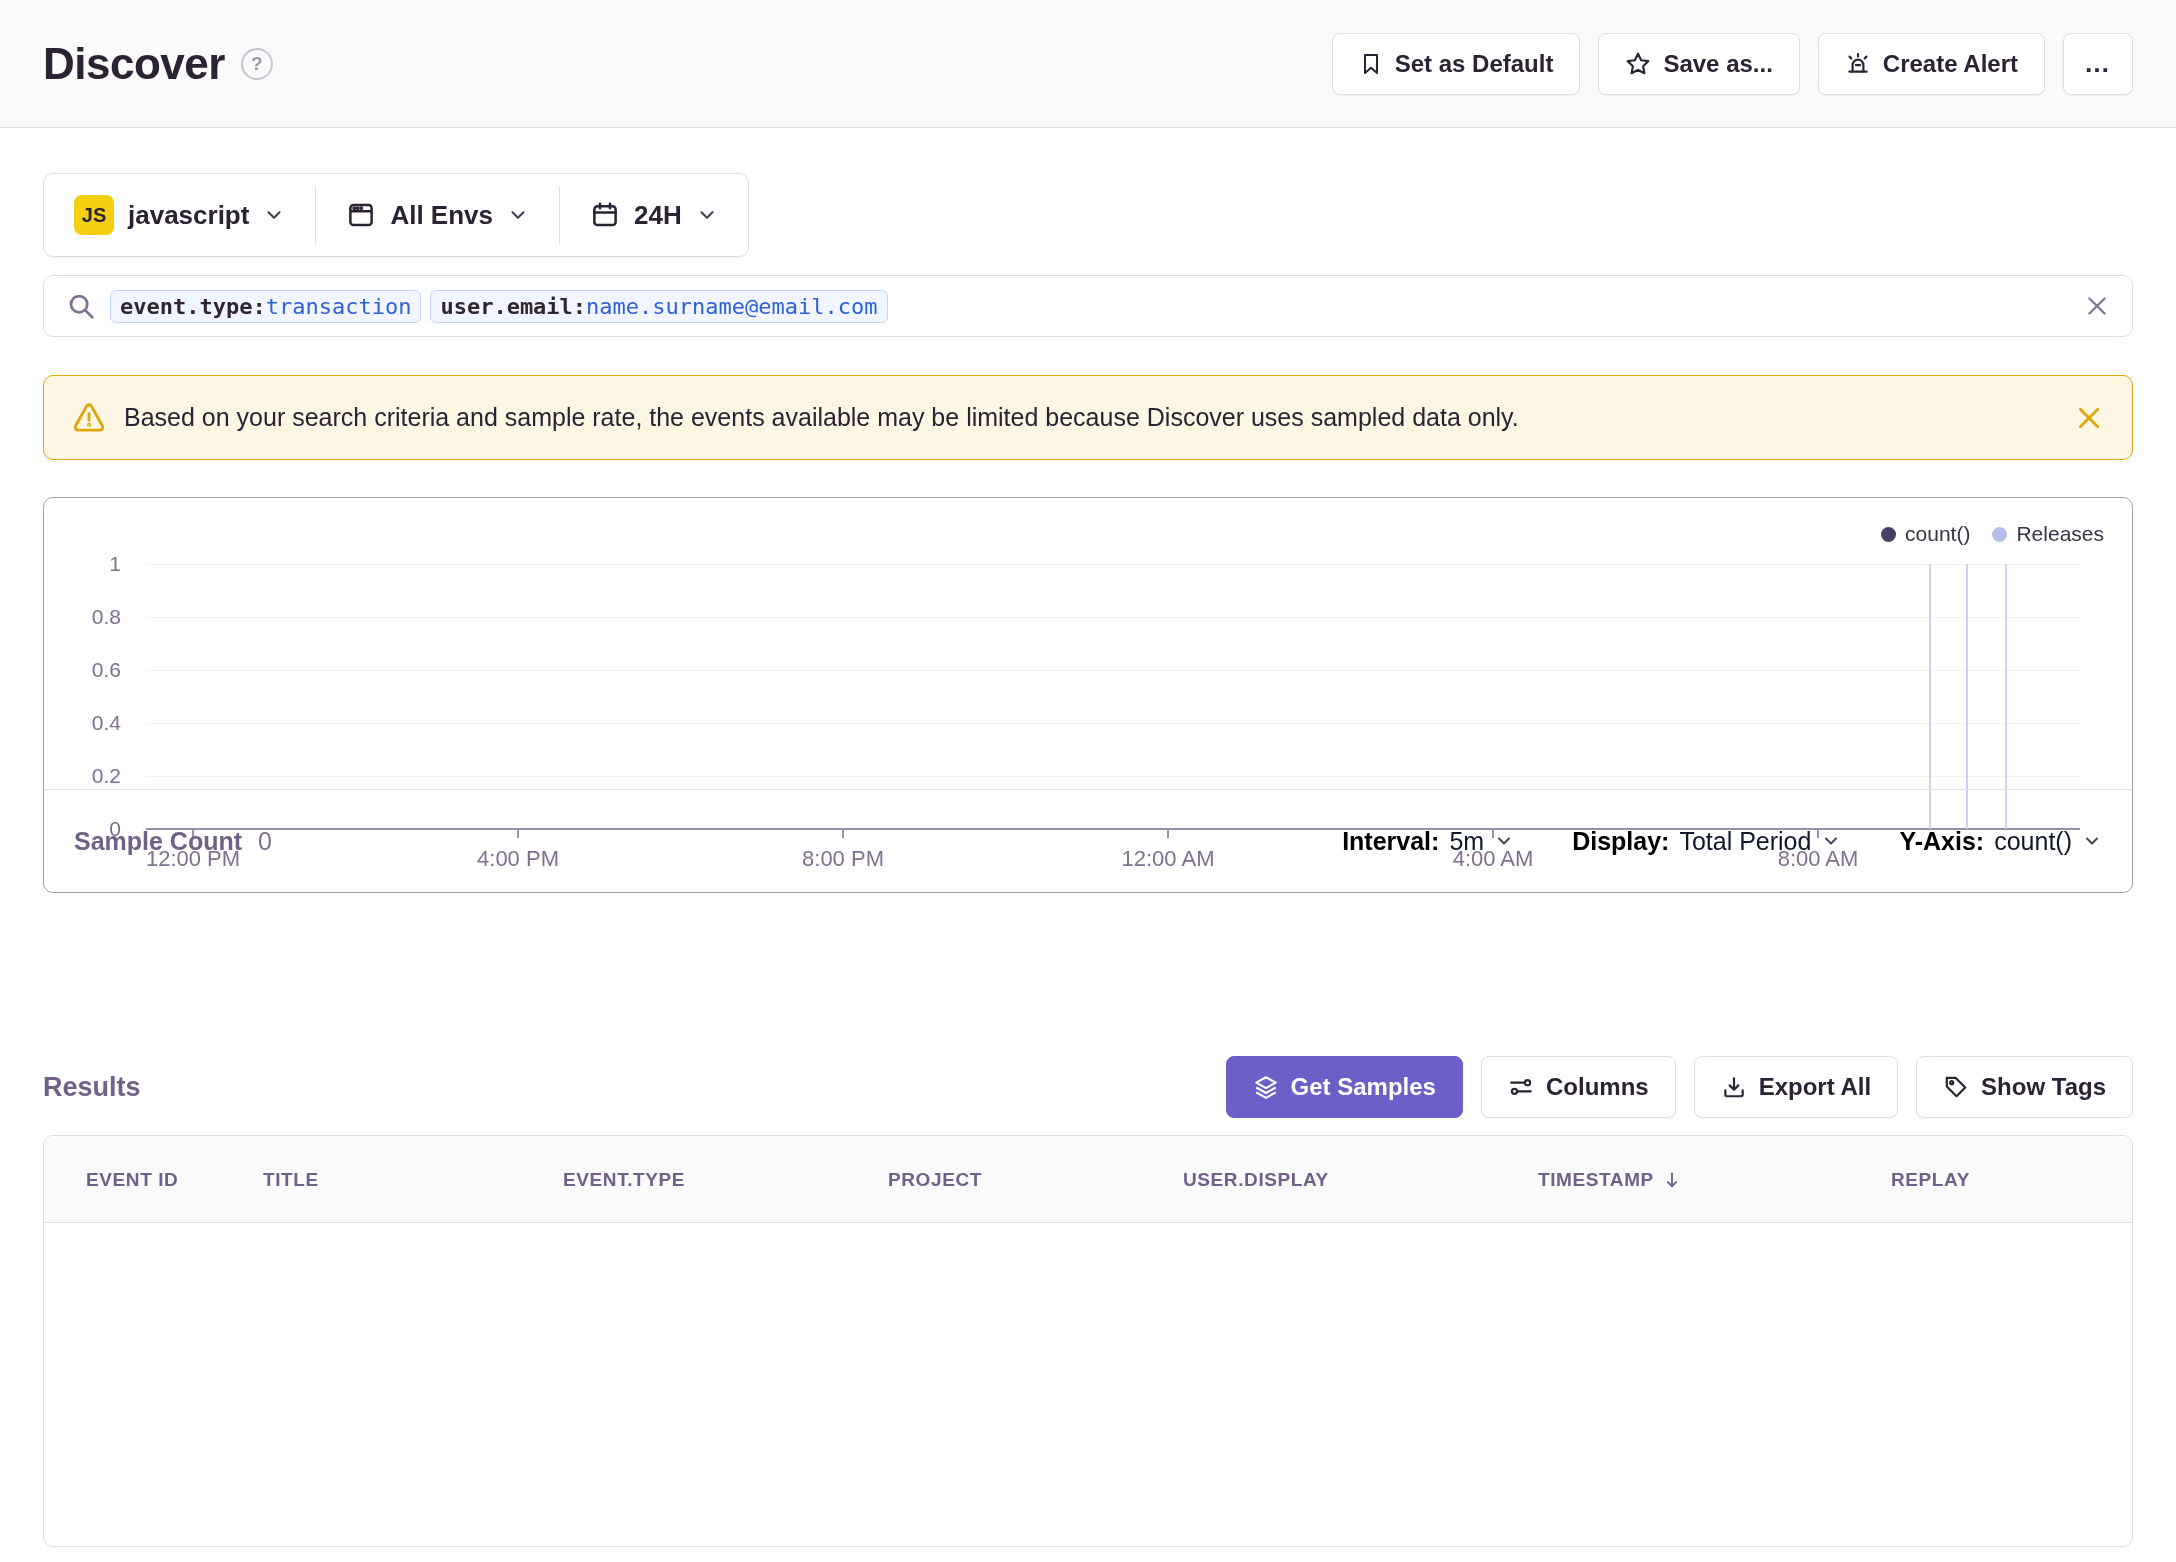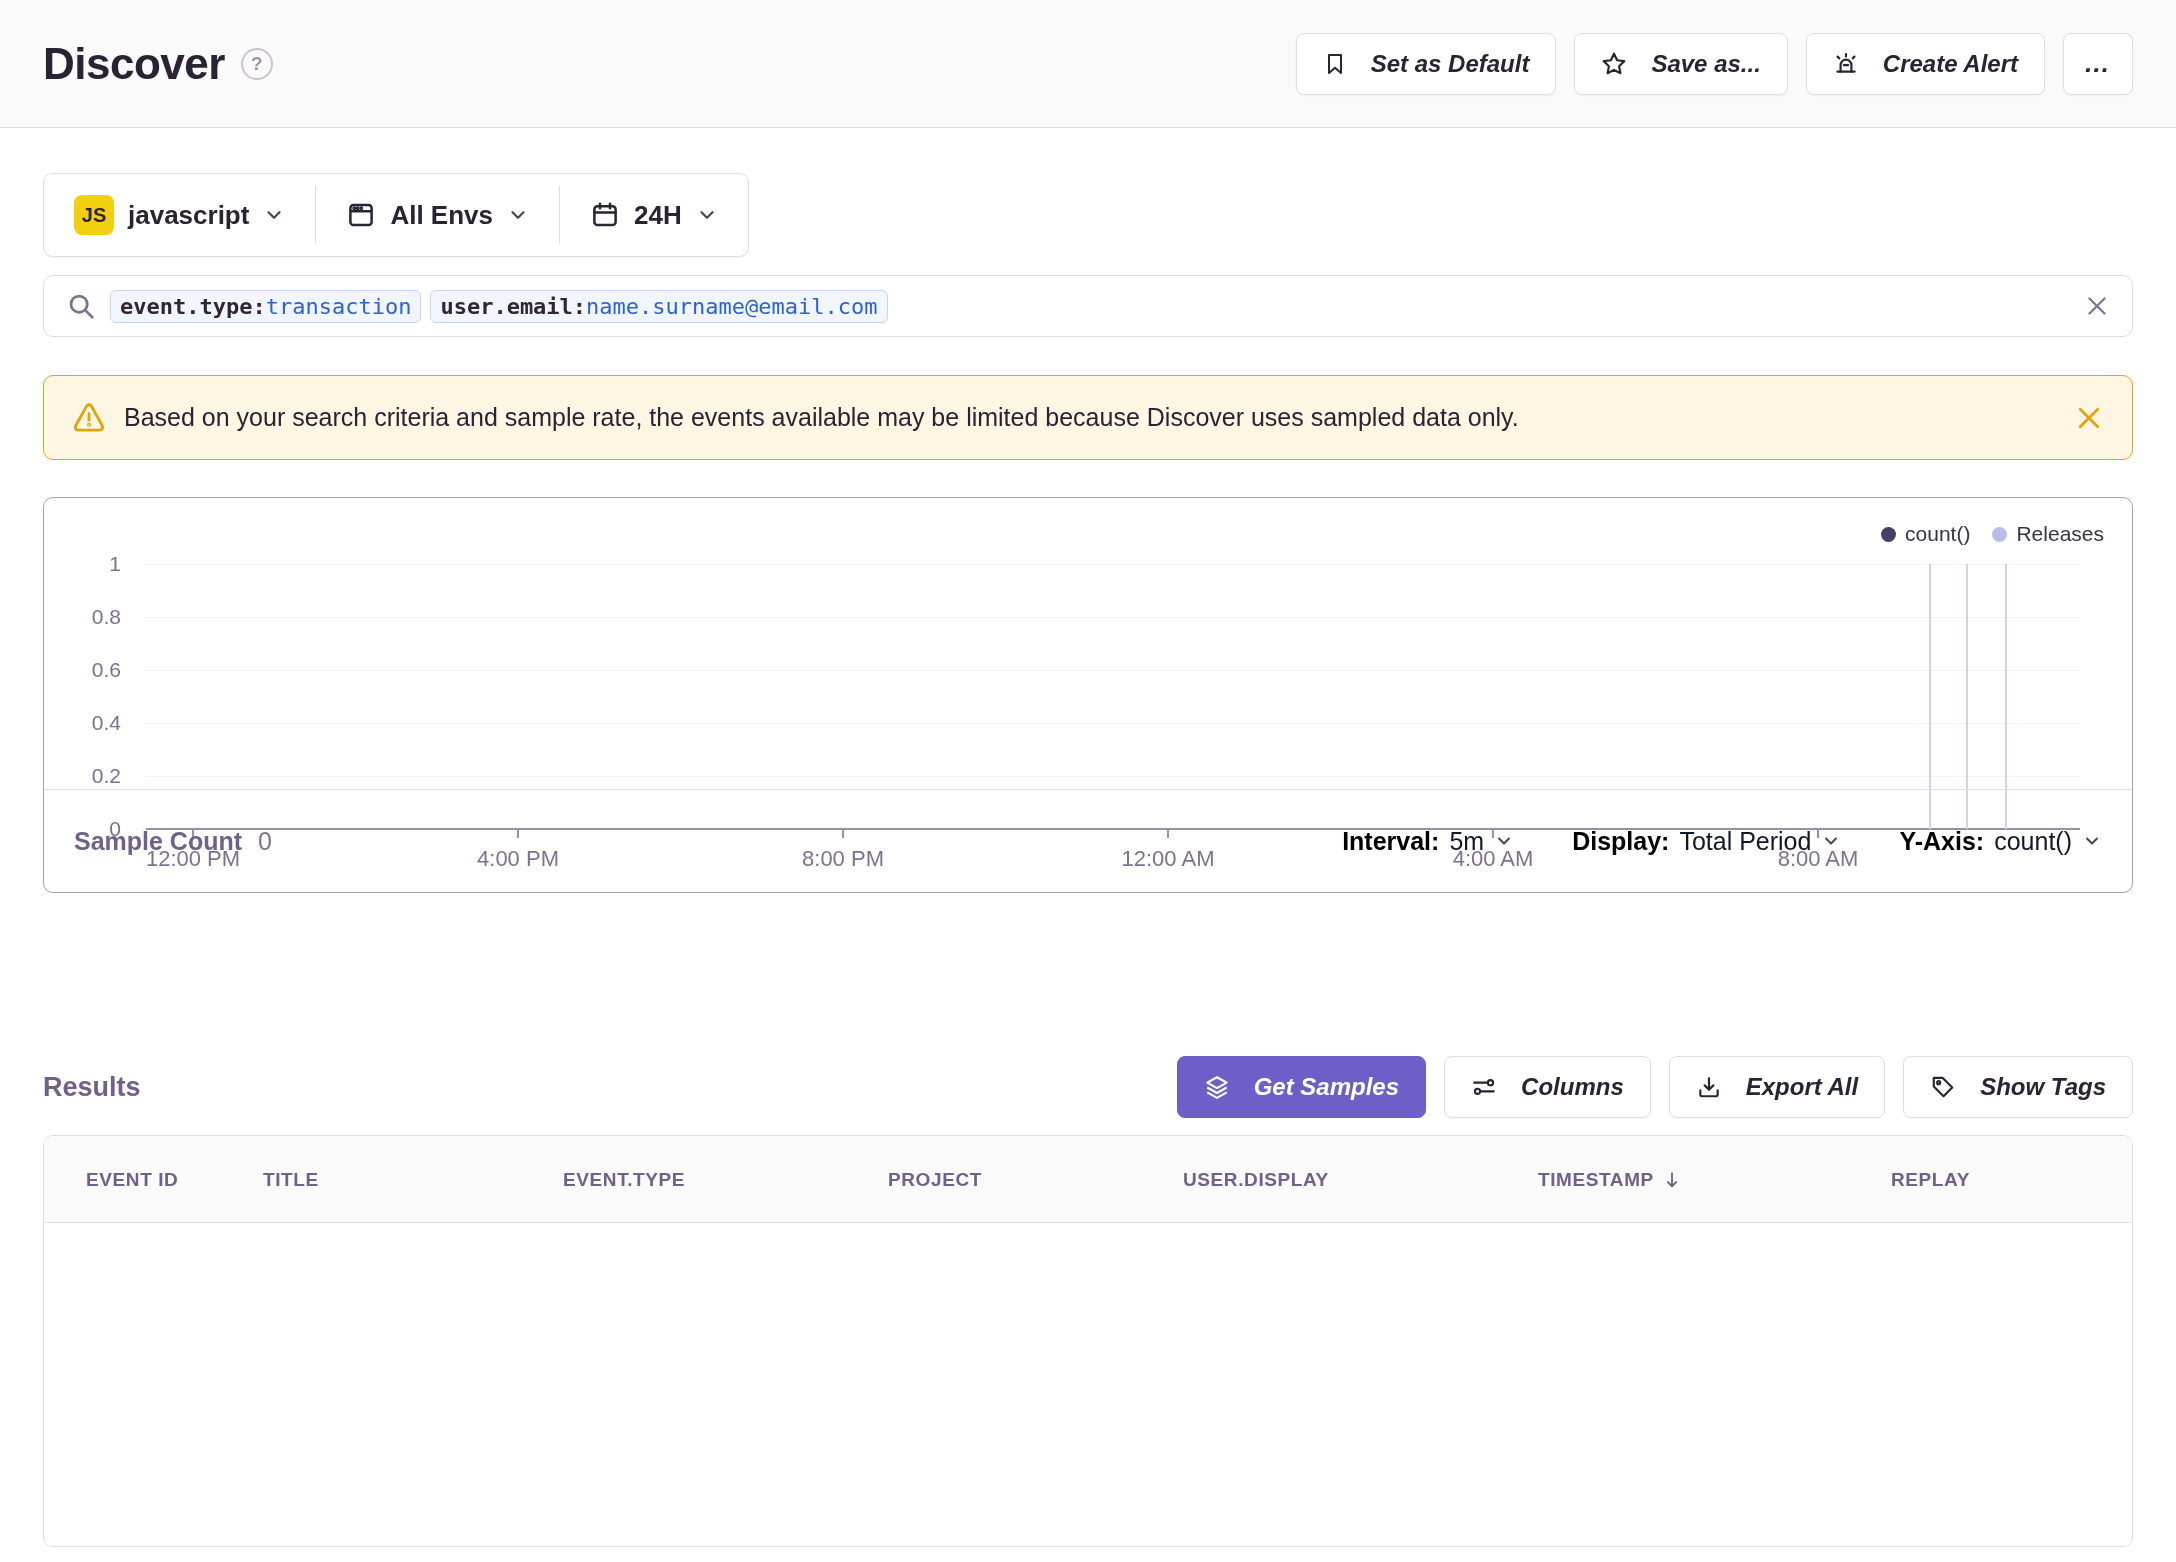--- a/index.html
+++ b/index.html
@@ -17,26 +17,25 @@
   }
   .title-wrap{ display:flex; align-items:center; gap:16px; }
   .page-title{ font-size:44px; font-weight:700; letter-spacing:-0.5px; color:#2B2233; }
   .help-badge{
     width:32px; height:32px; border:2px solid #C9C2D1; border-radius:50%;
     display:flex; align-items:center; justify-content:center;
     color:#9C94A7; font-size:19px; font-weight:700; cursor:pointer;
   }
   .header-actions{ display:flex; align-items:center; gap:18px; }
   .btn{
-    display:flex; align-items:center; gap:24px; height:62px;
+    display:flex; align-items:center; gap:12px; height:62px;
     background:#fff; border:1px solid #E0DCE5; border-radius:8px;
     padding:0 26px; font-size:24px; font-weight:700; color:#2B2233;
     cursor:pointer; box-shadow:0 1px 2px rgba(43,34,51,0.04);
     font-family:"Liberation Sans", sans-serif;
-    font-style:italic;
   }
   .btn svg{ flex:0 0 auto; }
   .btn.icon-only{ padding:0 20px; font-size:26px; letter-spacing:2px; }
   .btn.primary{ background:#6C5FC7; border-color:#6C5FC7; color:#fff; }
   
   .filter-bar{
     position:absolute; left:43px; top:173px; height:84px;
     display:flex; align-items:stretch; background:#fff;
     border:1px solid #E0DCE5; border-radius:10px; width:fit-content;
     box-shadow:0 1px 2px rgba(43,34,51,0.04);

